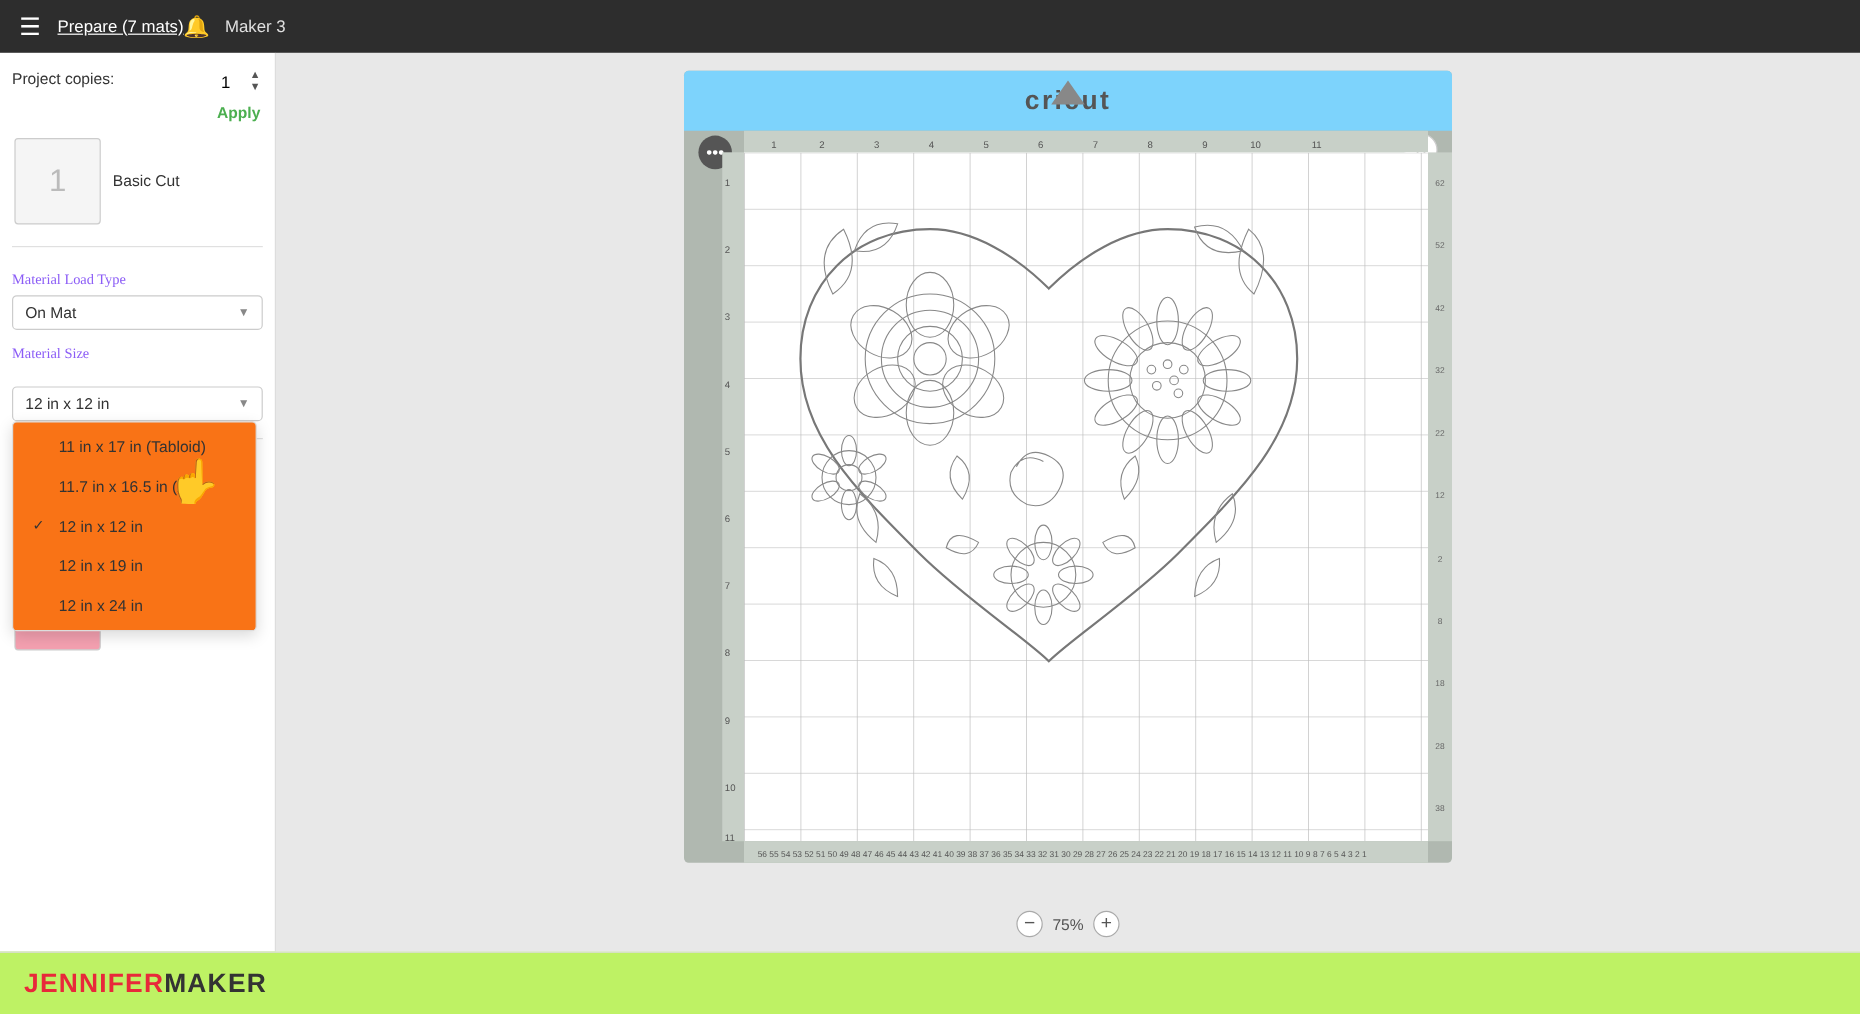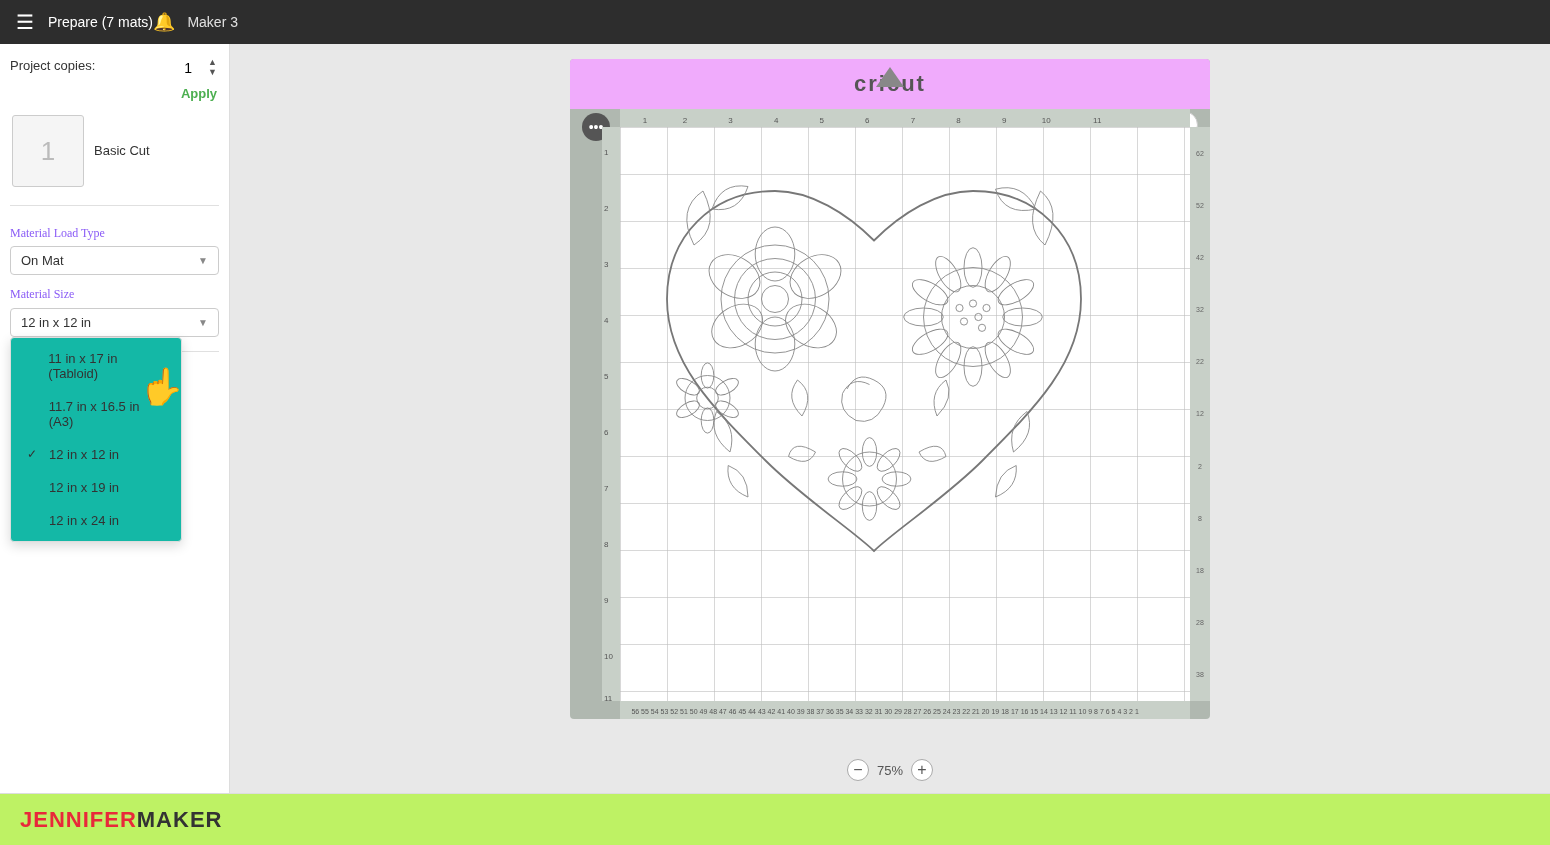--- a/index.html
+++ b/index.html
@@ -9,21 +9,21 @@
     .topbar {
       background: #2d2d2d;
       color: #fff;
       height: 44px;
       display: flex;
       align-items: center;
       padding: 0 16px;
       flex-shrink: 0;
     }
     .topbar-menu { font-size: 20px; cursor: pointer; margin-right: 14px; }
-    .topbar-title { font-size: 14px; font-weight: 500; }
+    .topbar-title { font-size: 14px; font-weight: 500; text-decoration: underline; }
     .topbar-center { flex: 1; text-align: center; font-size: 15px; color: #e0e0e0; }
     .topbar-right { display: flex; align-items: center; gap: 12px; font-size: 14px; color: #e0e0e0; }
     .topbar-bell { font-size: 18px; }
 
     
     .main { display: flex; flex: 1; overflow: hidden; }
 
     
     .left-panel {
       width: 230px;
@@ -111,27 +111,27 @@
       border-radius: 4px;
       padding: 6px 10px;
       font-size: 13px;
       cursor: pointer;
       background: #fff;
       width: 100%;
       color: #333;
     }
     .dropdown-btn .chevron { font-size: 10px; color: #888; }
 
-    .size-dropdown-container { position: relative; margin-top: 6px; }
+    .size-dropdown-container { position: relative; margin-top: 20px; }
     .dropdown-menu {
       position: absolute;
       top: 100%;
       left: 0;
-      width: 172px;
-      background: #14b8a6;
+      width: 204px;
+      background: #f97316;
       border: 1px solid #ddd;
       border-radius: 4px;
       box-shadow: 0 4px 12px rgba(0,0,0,0.15);
       z-index: 100;
       padding: 4px 0;
     }
     .dropdown-item {
       padding: 9px 16px;
       font-size: 13px;
       cursor: pointer;
@@ -185,21 +185,21 @@
     }
 
     
     .cricut-top {
       position: absolute;
       top: 0; left: 0; right: 0;
       height: 50px;
       display: flex;
       align-items: center;
       justify-content: center;
-      background: #f0abfc;
+      background: #7dd3fc;
       border-radius: 4px 4px 0 0;
     }
     .cricut-logo {
       font-size: 22px;
       font-weight: 700;
       color: #555;
       letter-spacing: 2px;
     }
     .mat-top-arrow {
       position: absolute;

